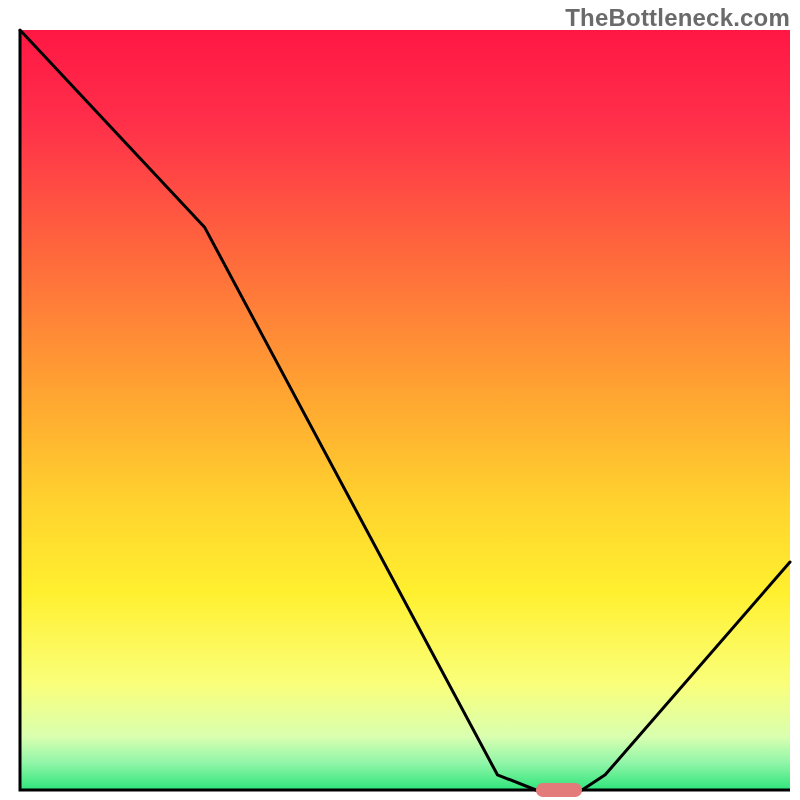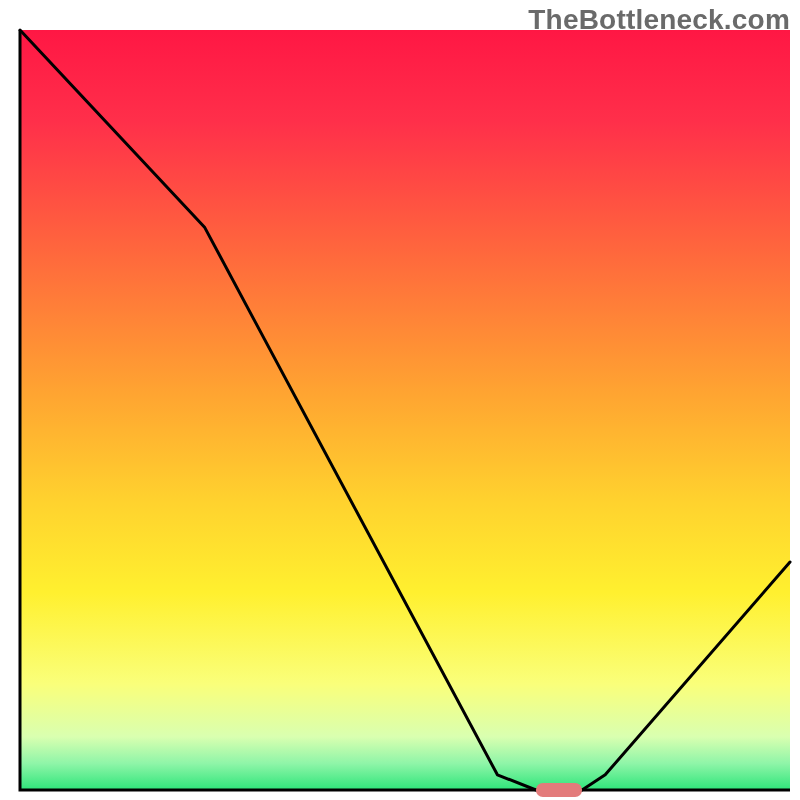--- a/index.html
+++ b/index.html
@@ -12,21 +12,21 @@
   }
   .container {
     position: relative;
     width: 800px;
     height: 800px;
   }
   .watermark {
     position: absolute;
     top: 4px;
     right: 10px;
-    font-size: 28px;
+    font-size: 24px;
     font-weight: bold;
     color: #6a6a6a;
     letter-spacing: 0.2px;
   }
   svg.chart {
     position: absolute;
     top: 0;
     left: 0;
   }
 </style>

